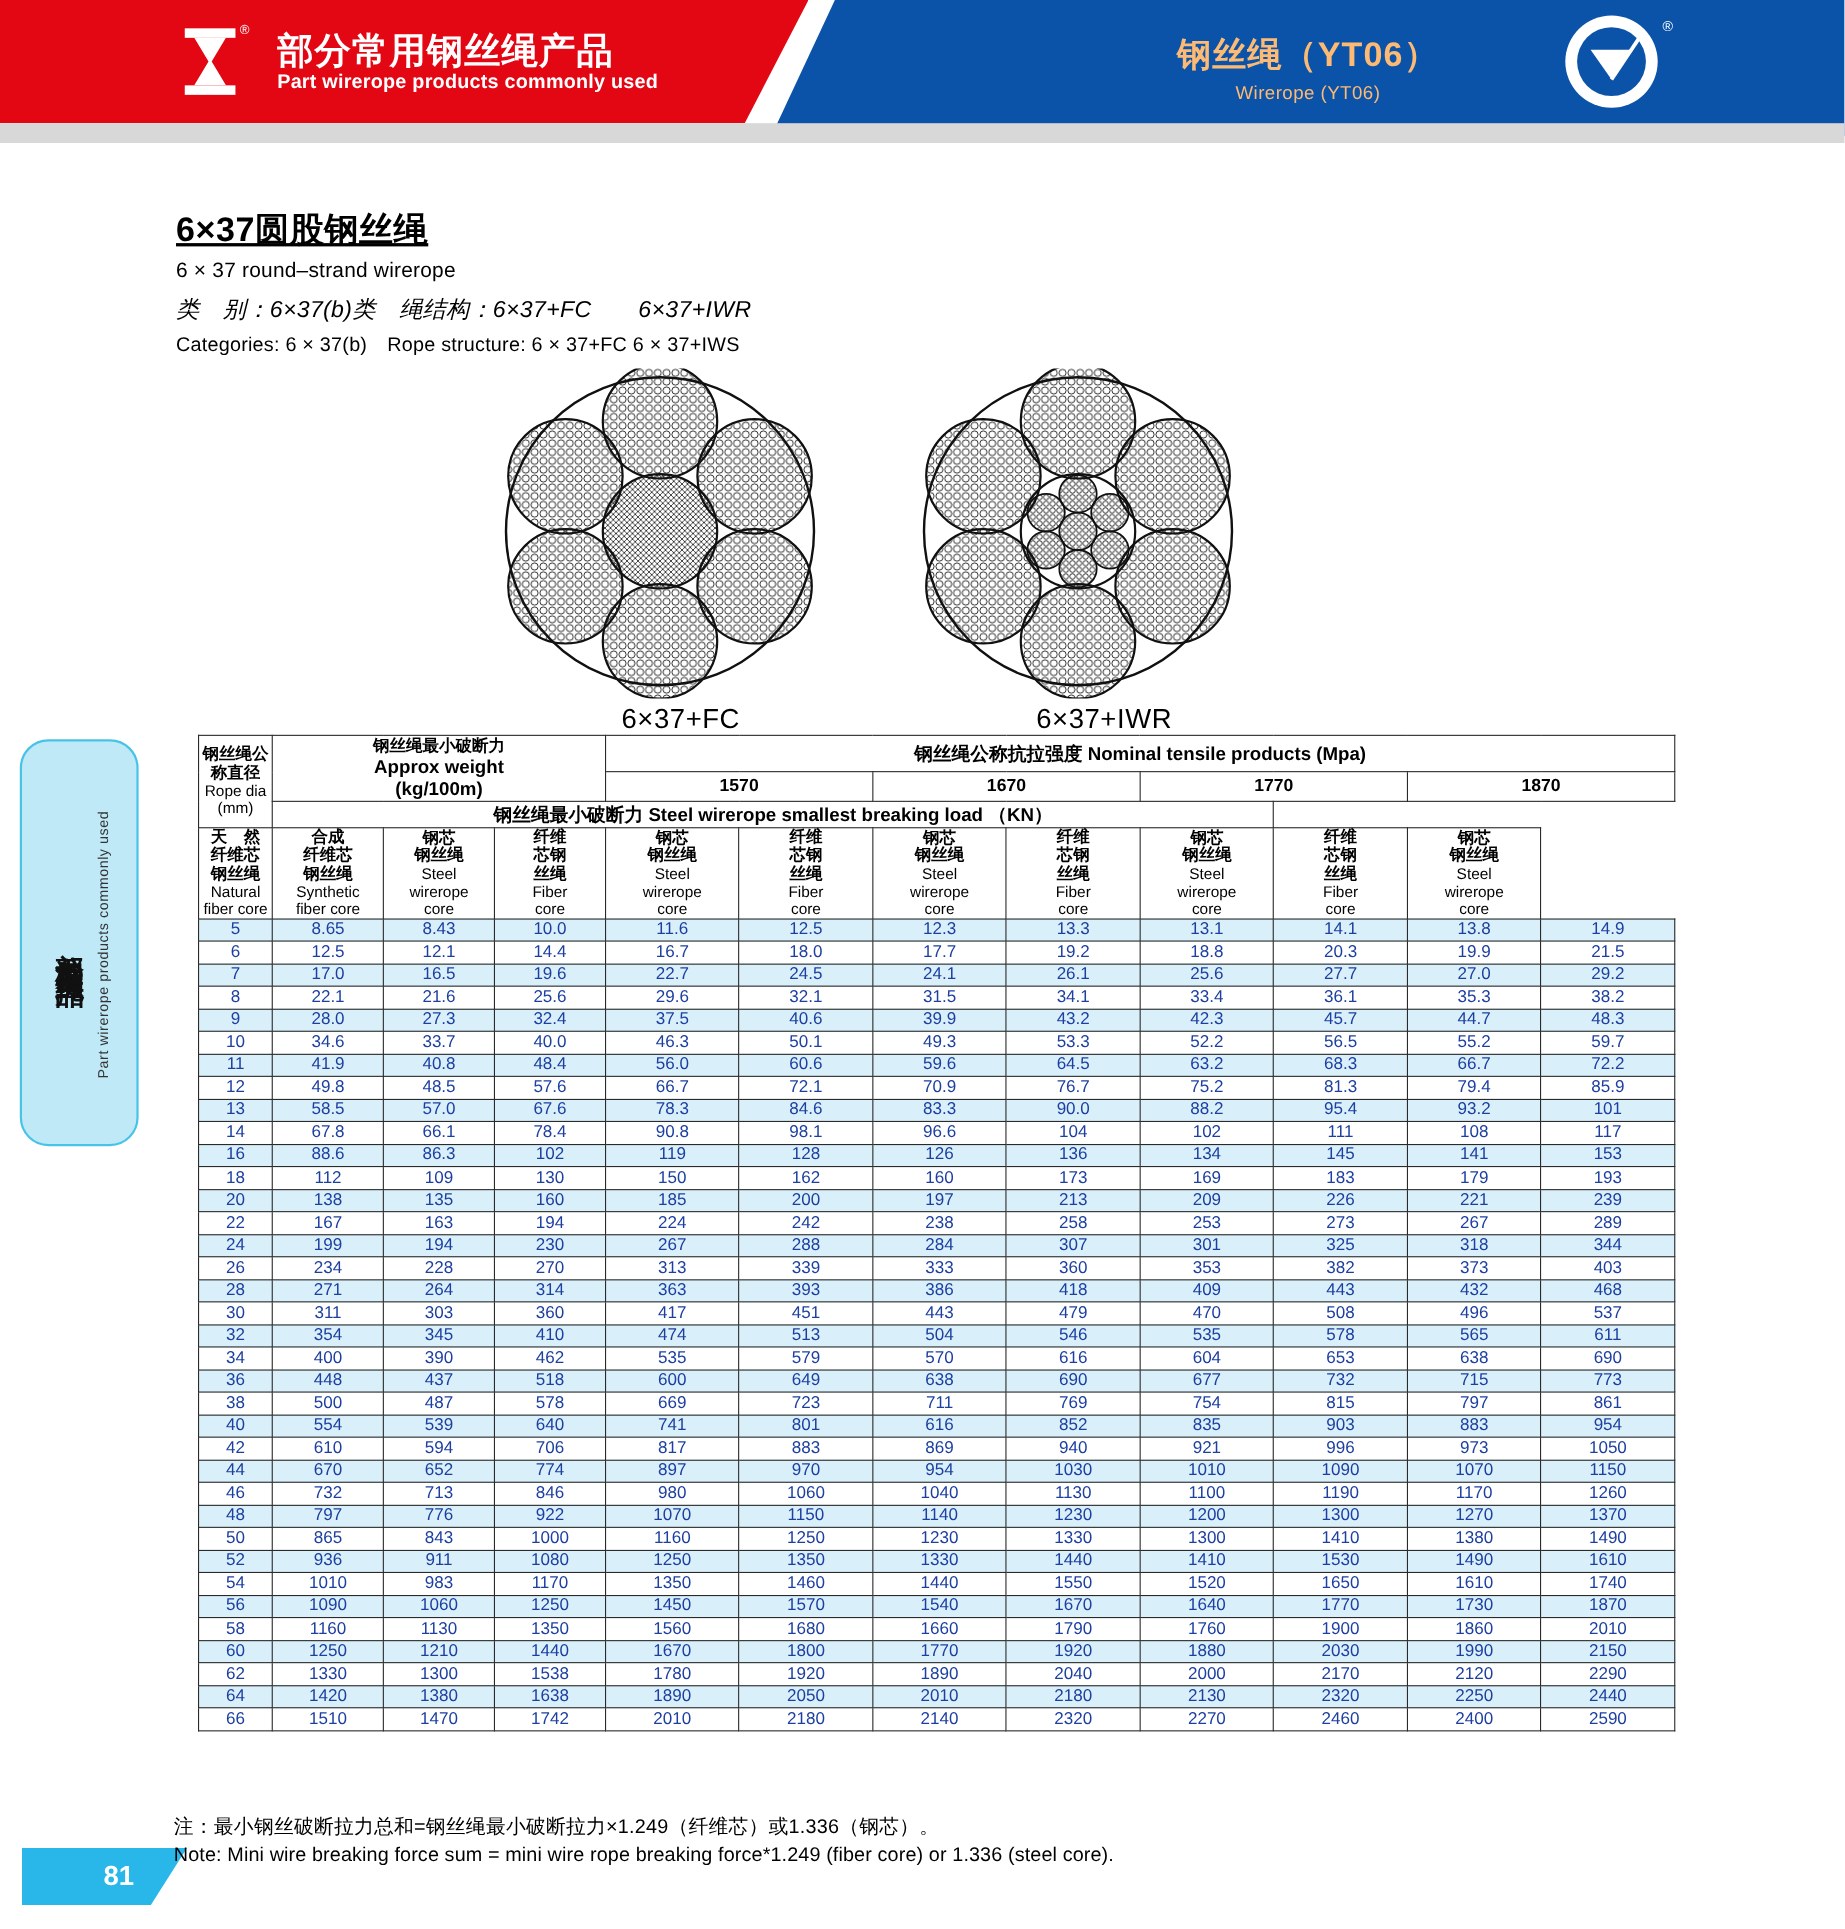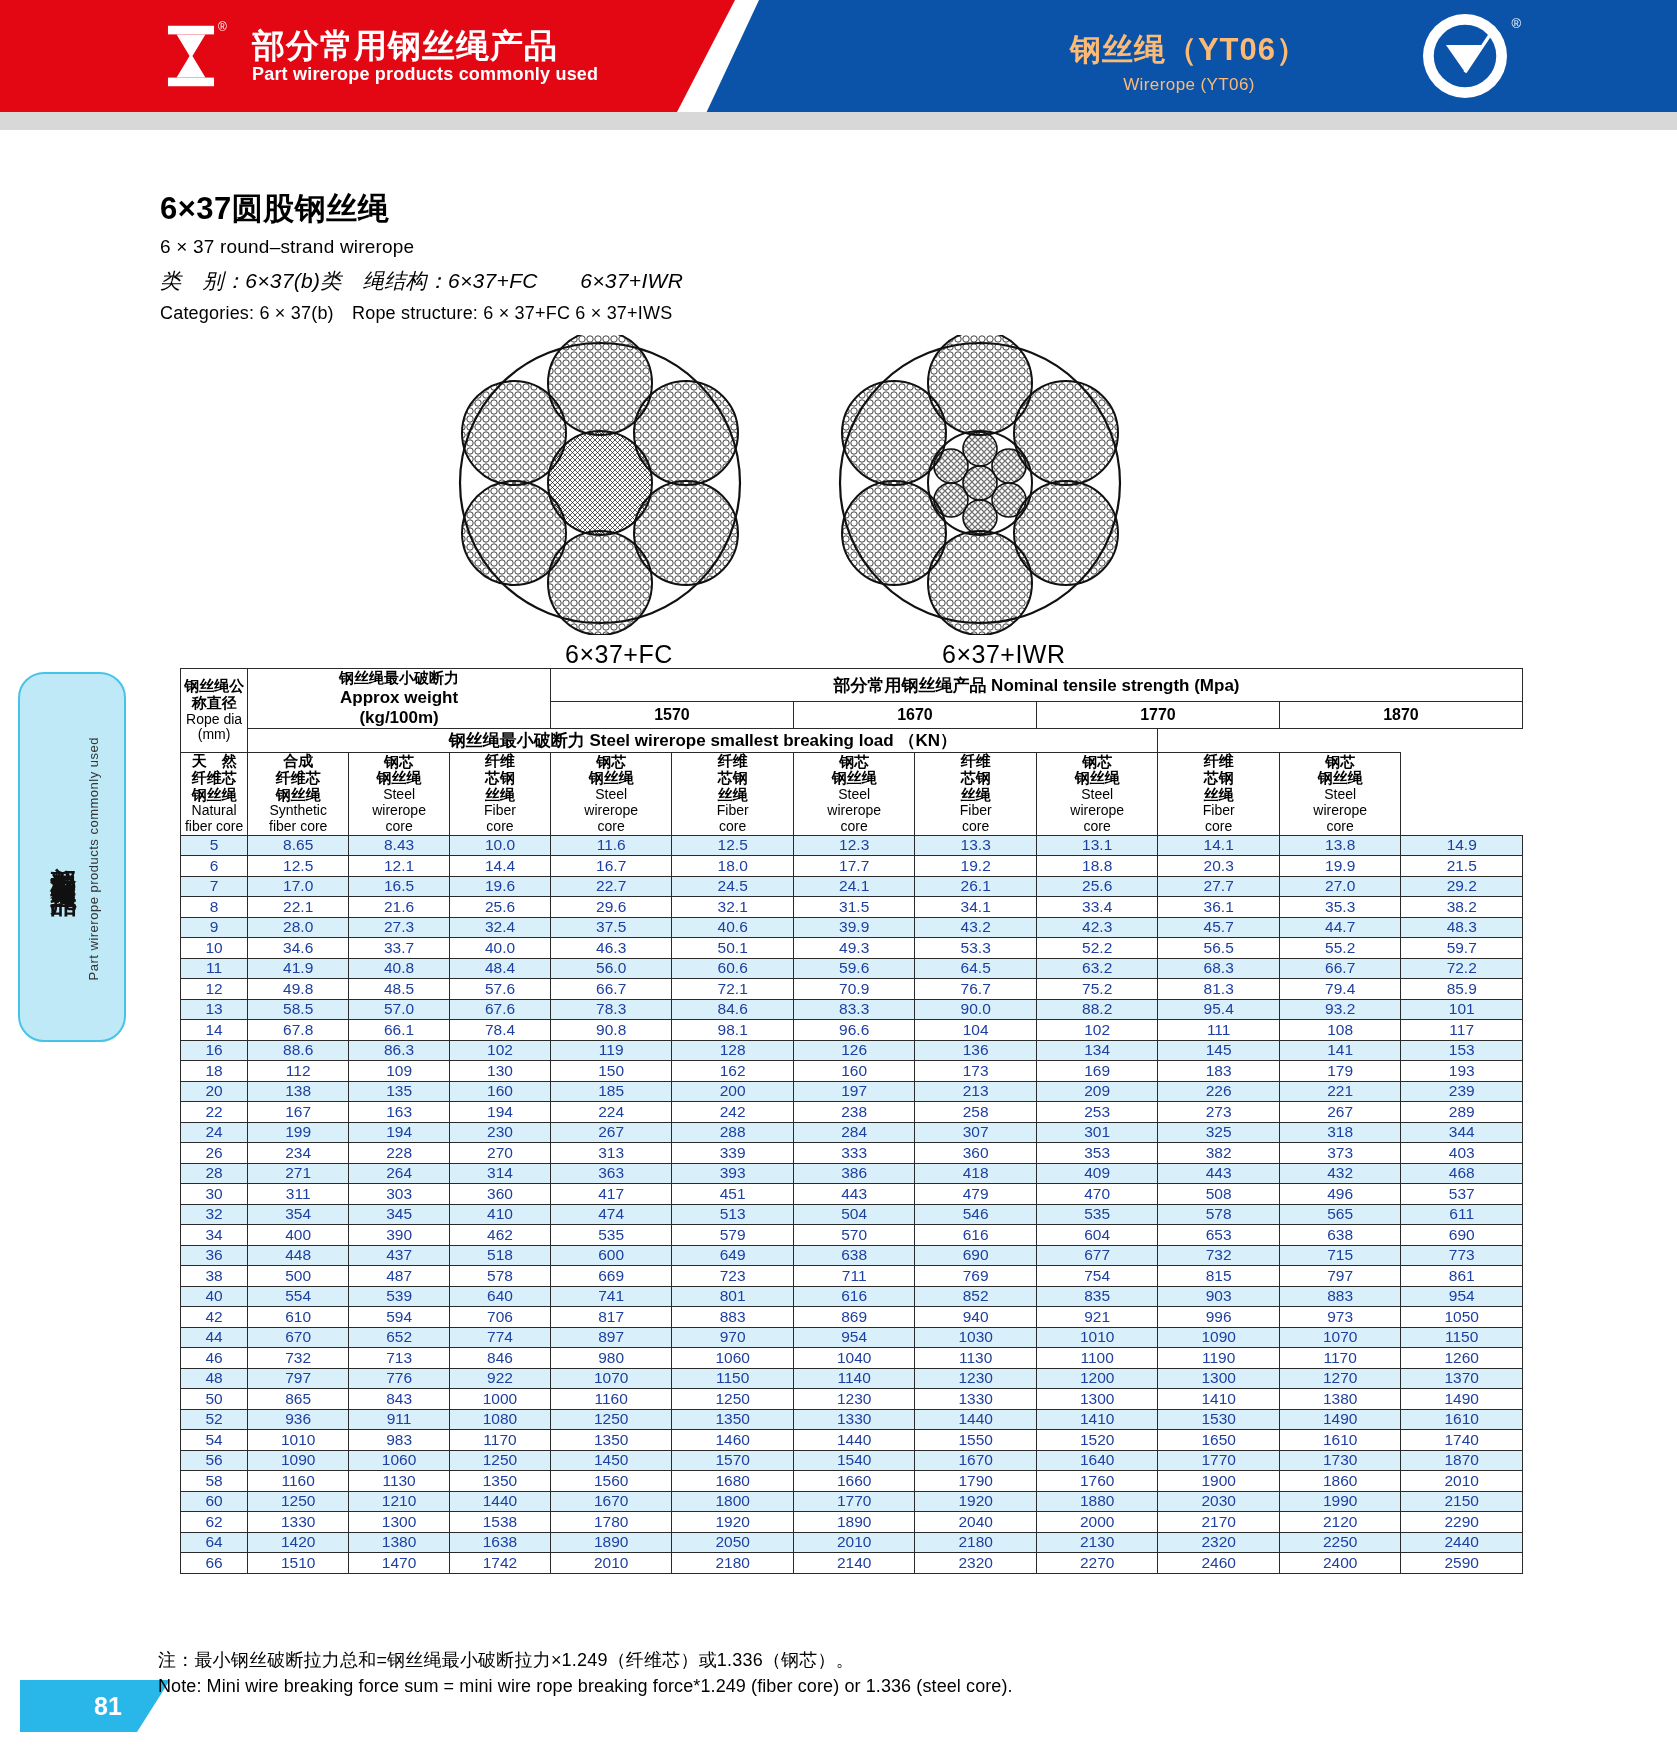--- a/index.html
+++ b/index.html
@@ -74,21 +74,21 @@
   
   .page-tab {
     position:absolute; left:20px; bottom:22px; width:150px; height:52px;
     background:#29b6e8; color:#fff; font-size:25px; font-weight:bold;
     display:flex; align-items:center; padding-left:74px;
     clip-path: polygon(0 0, 100% 0, 78% 100%, 0 100%);
   }
 
   
   .title-block { position:absolute; left:160px; top:188px; }
-  .t-cn { font-size:31px; font-weight:bold; letter-spacing:.5px; }
+  .t-cn { font-size:31px; font-weight:bold; letter-spacing:.5px;text-decoration:underline; }
   .t-en { font-size:19px; margin-top:6px; letter-spacing:.2px; }
   .t-line { font-size:21px; margin-top:9px; letter-spacing:.3px;font-style:italic; }
   .t-line2 { font-size:18px; margin-top:6px; letter-spacing:.2px; }
 
   
   .diagrams { position:absolute; left:450px; top:335px; width:720px; height:320px; }
   .rope-caption {
     position:absolute; top:640px; font-size:25px; font-weight:500; letter-spacing:.5px;
   }
   .cap1 { left:565px; }
@@ -248,21 +248,21 @@
         <th rowspan="3" class="col-head">
           <div class="th-cn">钢丝绳公称直径</div>
           <div class="th-en">Rope dia</div>
           <div class="th-en">(mm)</div>
         </th>
         <th colspan="3" rowspan="2" class="hdr-group">
           <div class="th-cn">钢丝绳最小破断力</div>
           <div>Approx weight</div>
           <div>(kg/100m)</div>
         </th>
-        <th colspan="8" class="hdr-group">部分常用钢丝绳产品 Nominal tensile strength (Mpa)</th>
+        <th colspan="8" class="hdr-group">钢丝绳公称抗拉强度 Nominal tensile products (Mpa)</th>
       </tr>
       <tr>
         <th colspan="2" class="hdr-sub">1570</th>
         <th colspan="2" class="hdr-sub">1670</th>
         <th colspan="2" class="hdr-sub">1770</th>
         <th colspan="2" class="hdr-sub">1870</th>
       </tr>
       <tr>
         <th colspan="8" class="hdr-group">钢丝绳最小破断力 Steel wirerope smallest breaking load （KN）</th>
       </tr>

